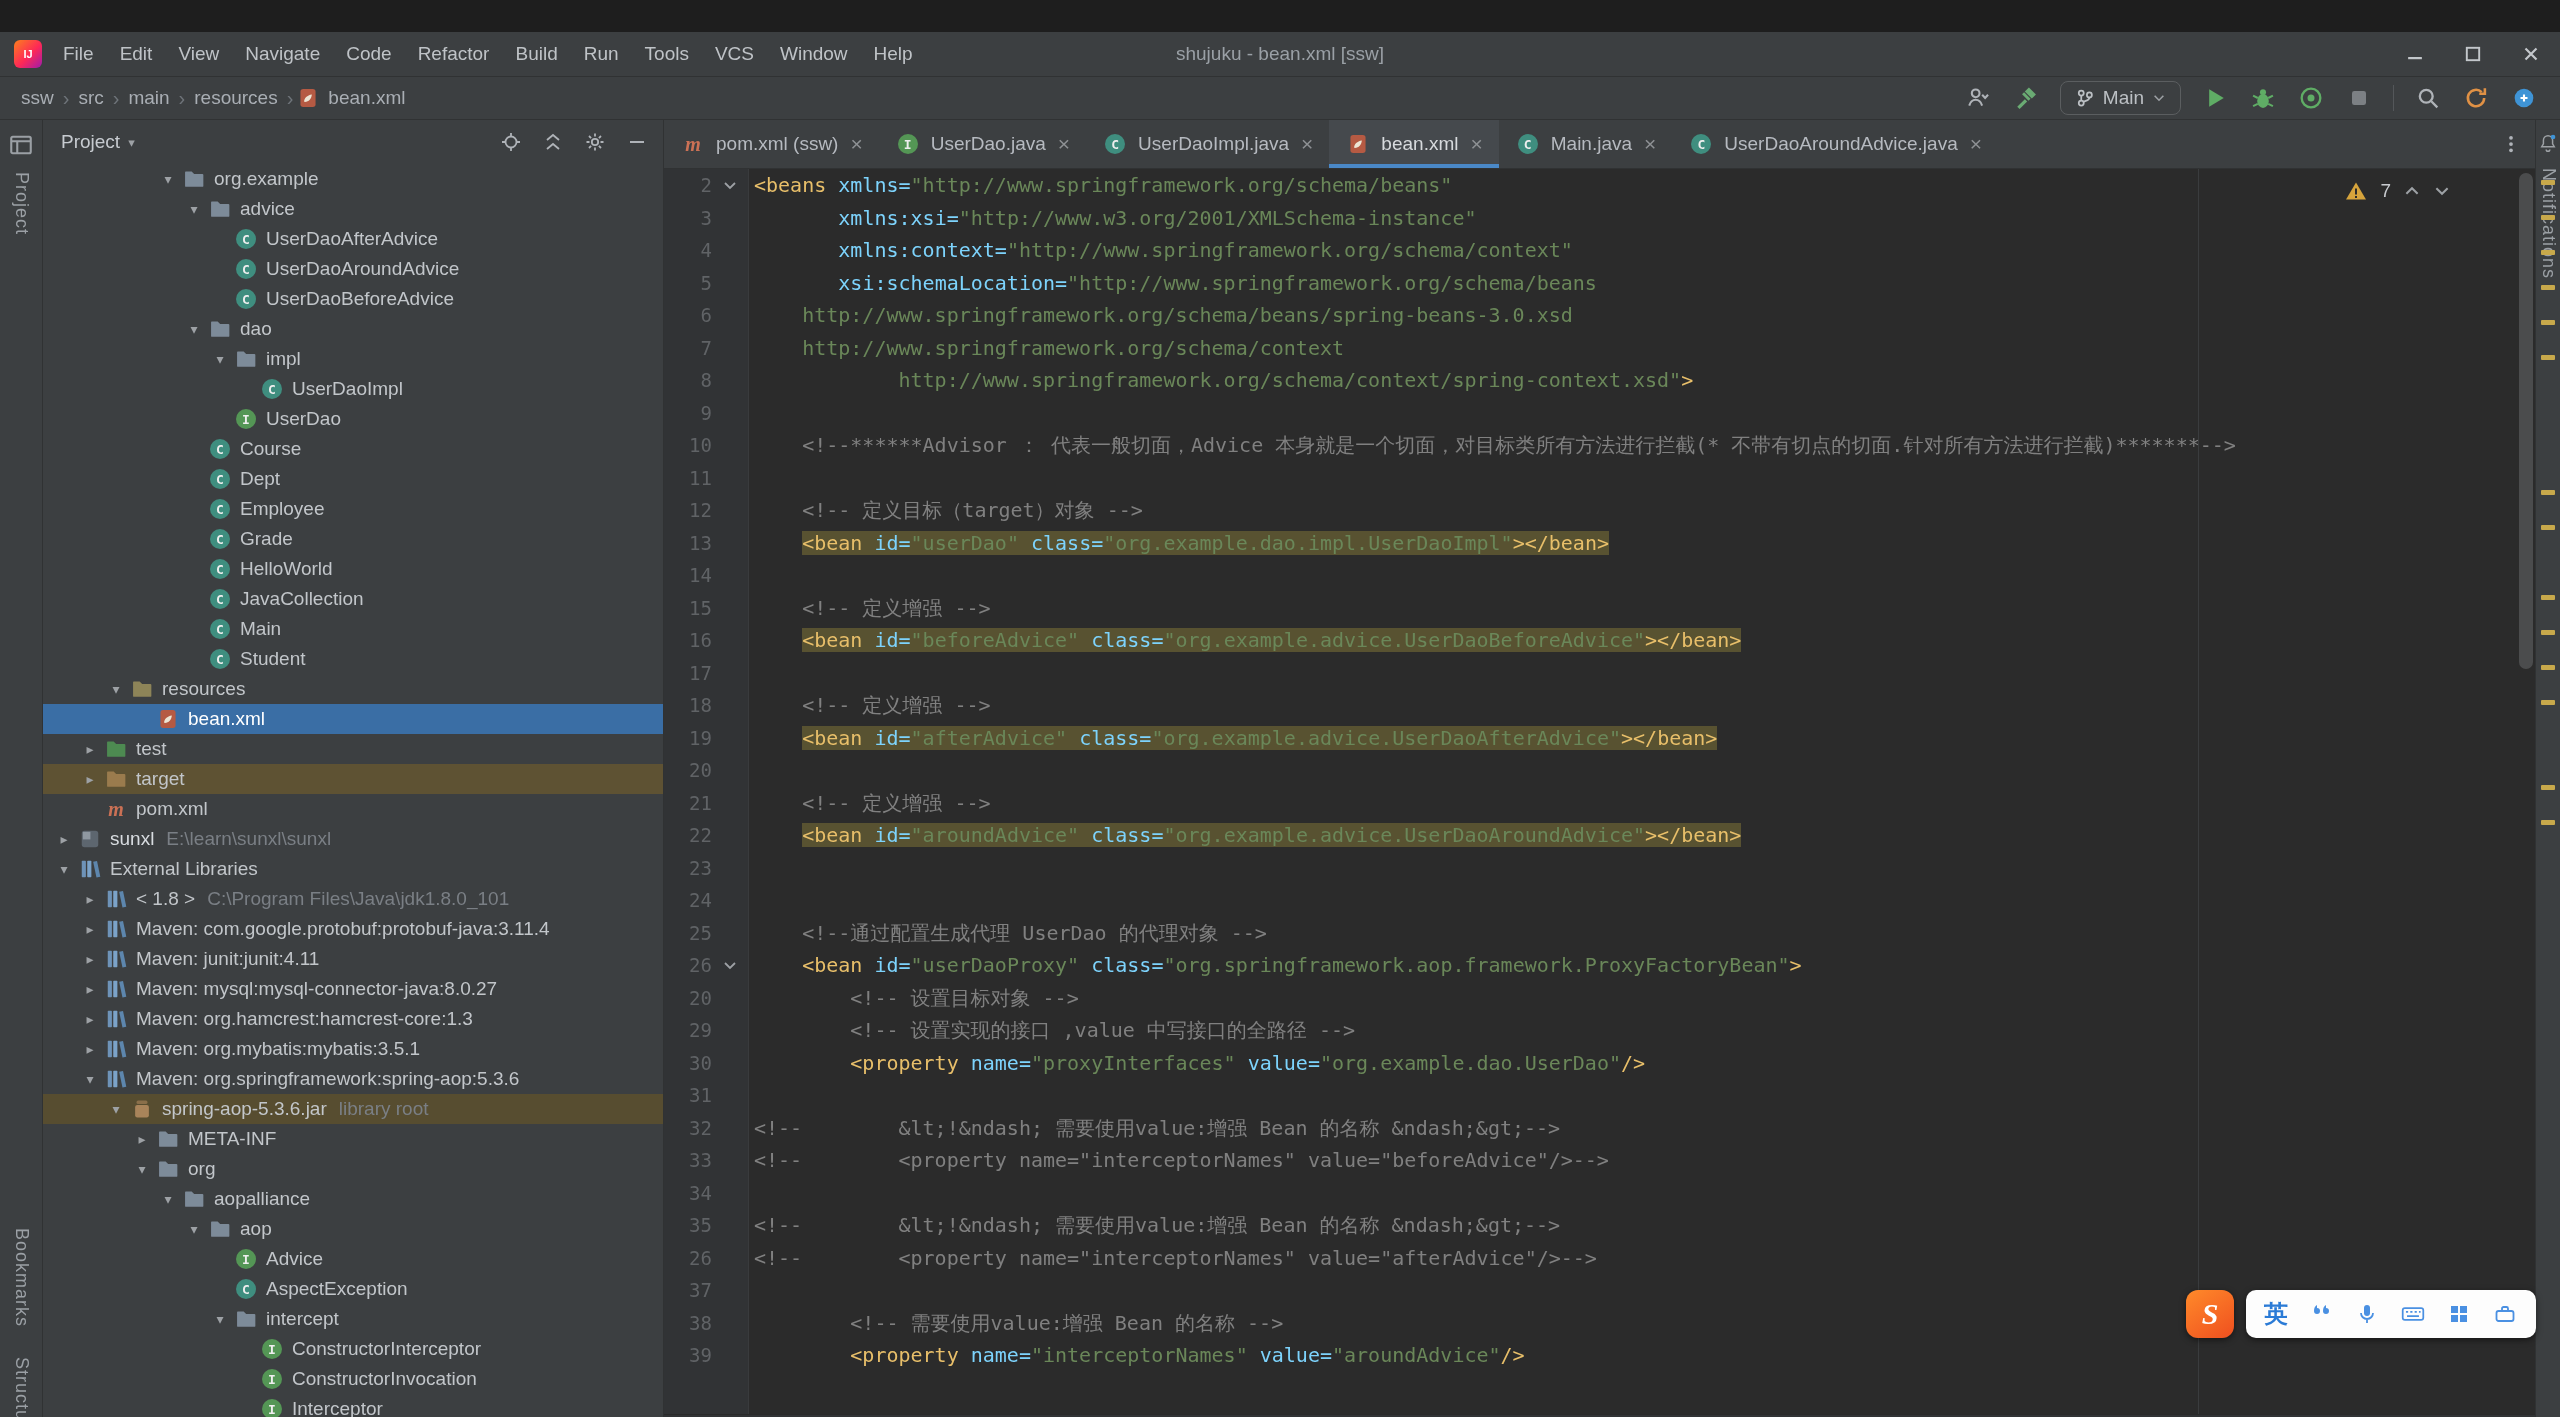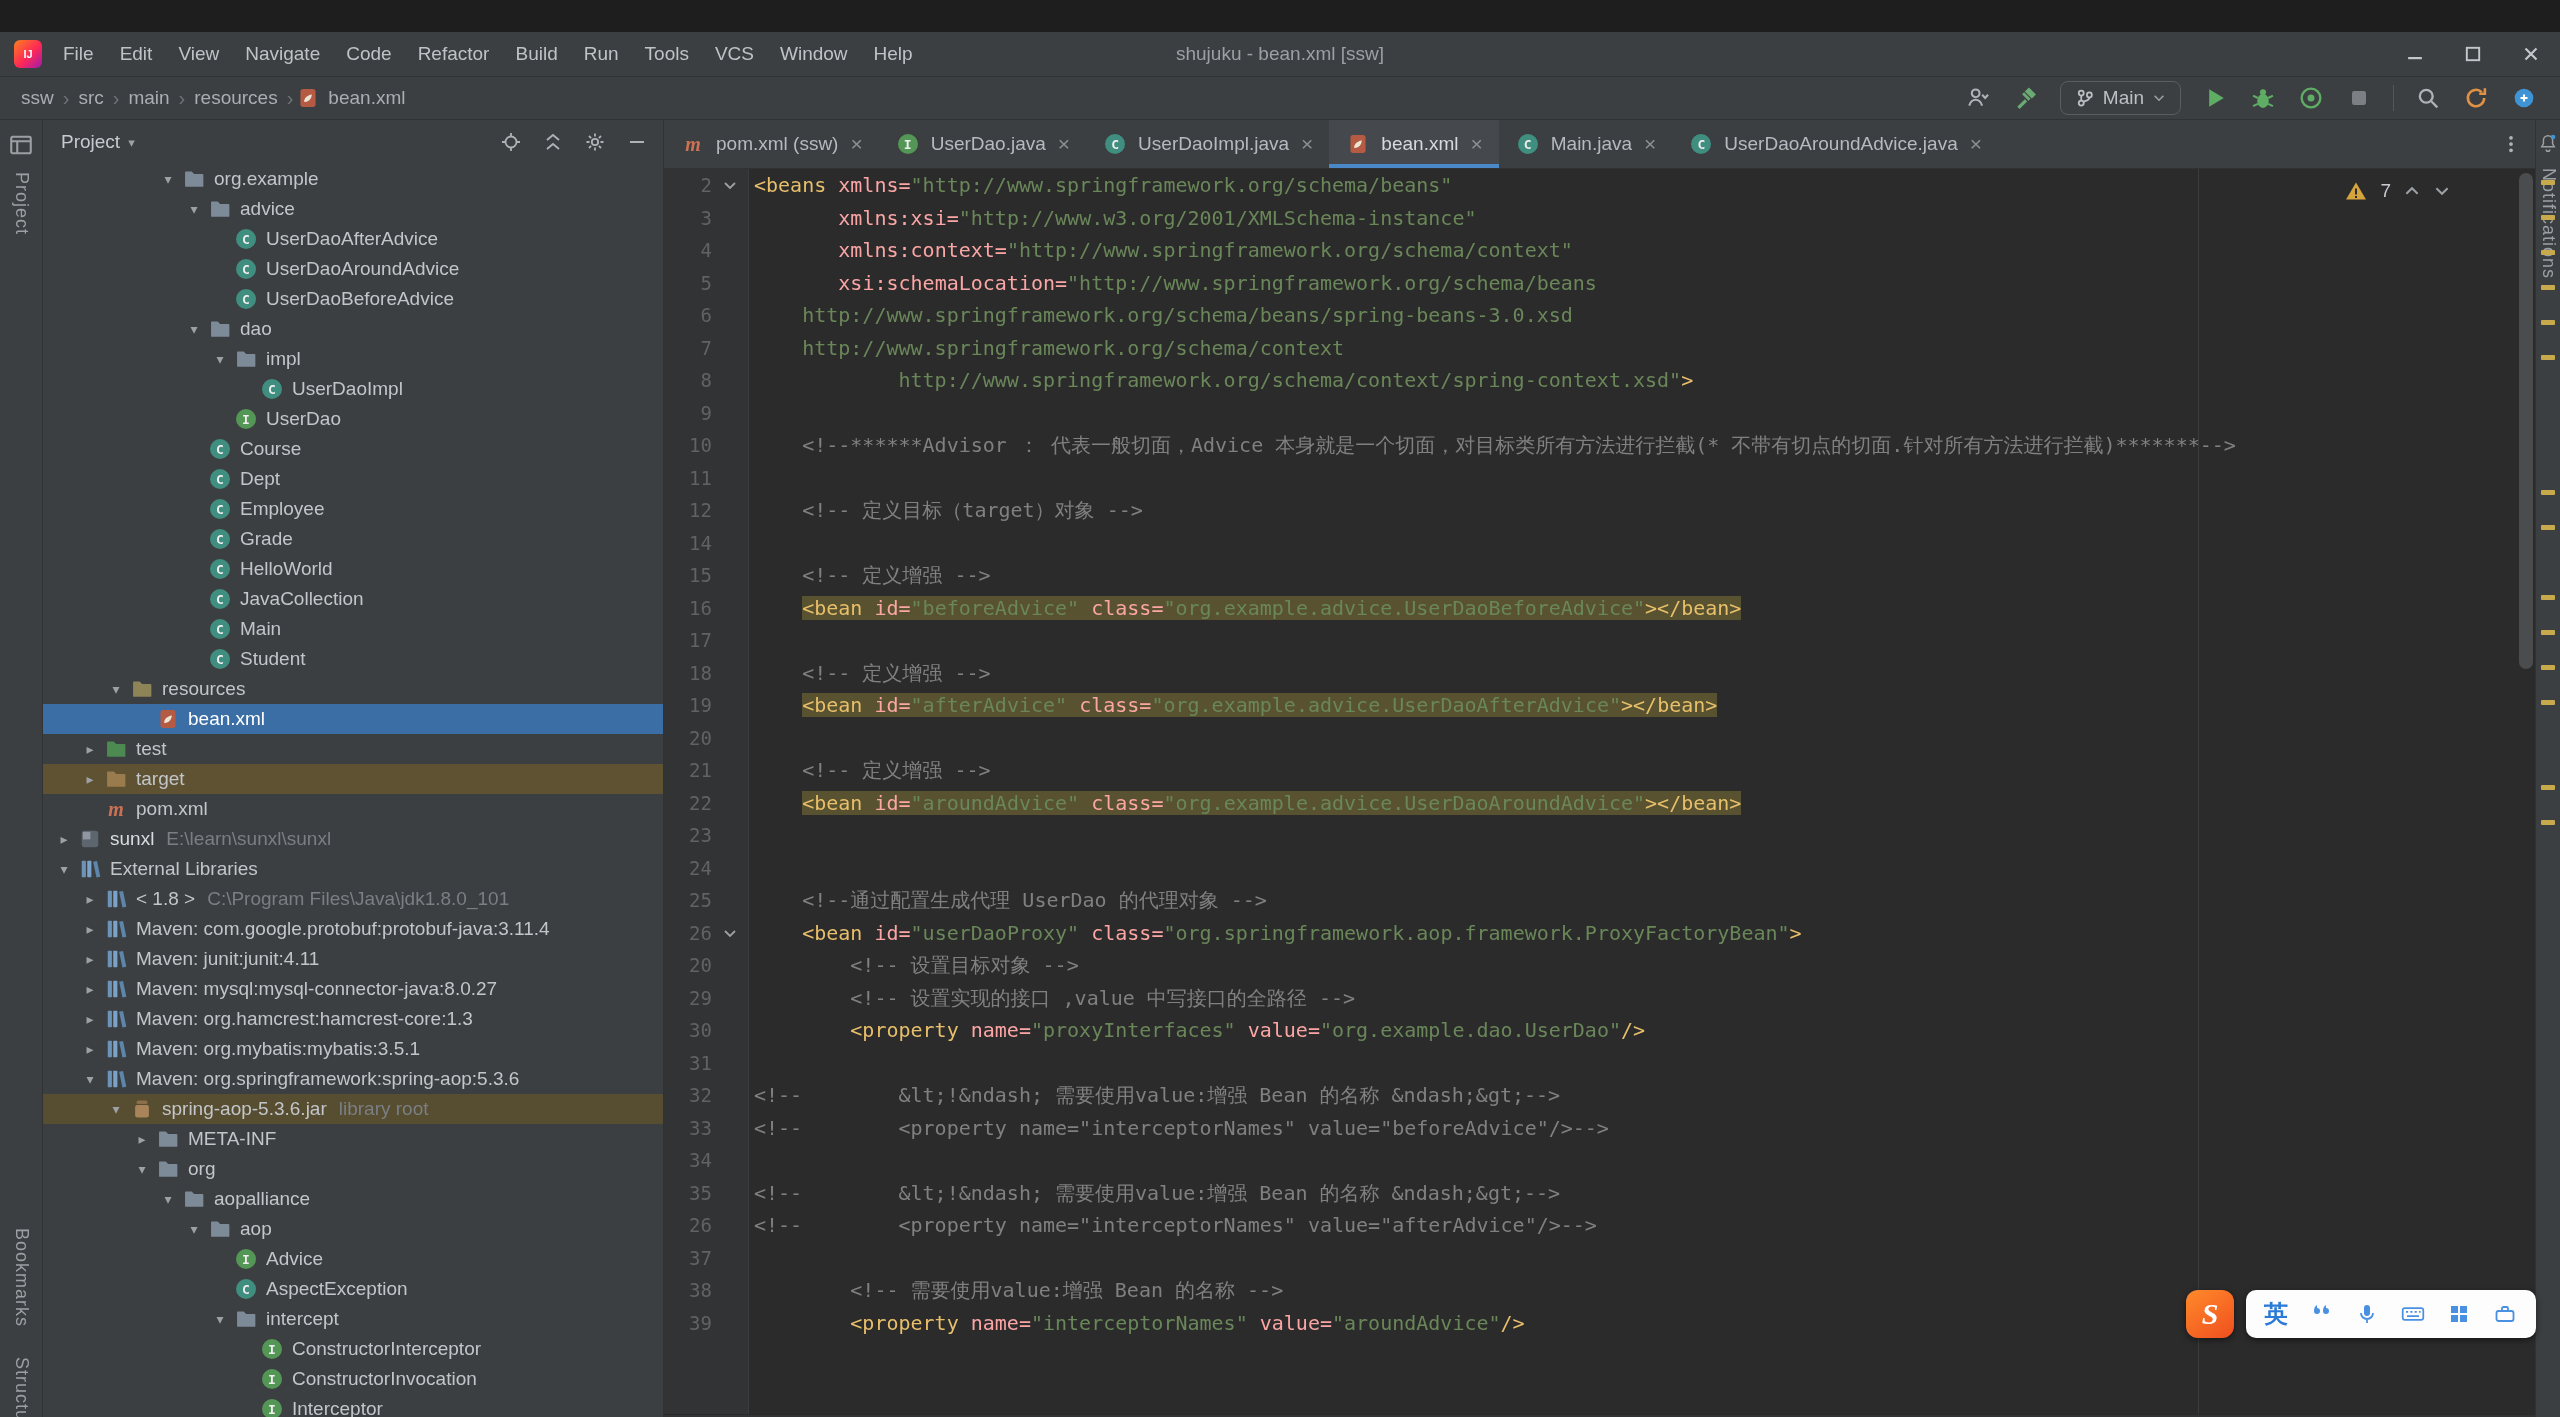--- a/index.html
+++ b/index.html
@@ -82,21 +82,21 @@
              font-family:"DejaVu Sans Mono",monospace;font-size:20px;}
   .gutter-bg{position:absolute;left:0;top:0;bottom:0;width:84px;background:#313335;}
   .gutter-sep{position:absolute;left:84px;top:0;bottom:0;width:1px;background:#393b3d;}
   .margin-guide{position:absolute;left:1534px;top:0;bottom:0;width:1px;background:#3a3c3e;}
   #code-lines{position:relative;}
   .code-line{display:flex;height:32.5px;line-height:32.5px;}
   .ln{width:48px;flex:none;text-align:right;color:#606366;font-size:19px;}
   .fold{width:36px;flex:none;display:flex;align-items:center;justify-content:center;}
   .code{white-space:pre;margin-left:6px;}
   .code .t{color:#e8bf6a;}
-  .code .a{color:#fca5a5;}
+  .code .a{color:#7dd3fc;}
   .code .s{color:#6a8759;}
   .code .c{color:#808080;}
   .code .p{color:#a9b7c6;}
   .hl{background:#585231;}
   .inspect{position:absolute;top:10px;right:84px;display:flex;align-items:center;gap:12px;}
   .wcount{color:#c8cbcf;font-size:19px;font-family:"Liberation Sans",sans-serif;}
   .sb-thumb{position:absolute;right:2px;top:4px;width:14px;height:496px;border-radius:7px;
             background:rgba(190,195,200,0.22);}
   .crumb-bar{height:34px;flex:none;background:#313335;border-top:1px solid #2a2a2a;
              display:flex;align-items:center;padding-left:96px;font-size:19px;color:#b9bdc2;}
@@ -742,20 +742,25 @@
               <span class="ln">11</span>
               <span class="fold"></span>
               <span class="code"></span>
             </div>
             <div class="code-line">
               <span class="ln">12</span>
               <span class="fold"></span>
               <span class="code"><span class="c">    &lt;!-- 定义目标（target）对象 --&gt;</span></span>
             </div>
             <div class="code-line">
+              <span class="ln">13</span>
+              <span class="fold"></span>
+              <span class="code"><span class="p">    </span><span class="hl"><span class="t">&lt;bean</span><span class="a"> id=</span><span class="s">"userDao"</span><span class="a"> class=</span><span class="s">"org.example.dao.impl.UserDaoImpl"</span><span class="t">&gt;&lt;/bean&gt;</span></span></span>
+            </div>
+            <div class="code-line">
               <span class="ln">14</span>
               <span class="fold"></span>
               <span class="code"></span>
             </div>
             <div class="code-line">
               <span class="ln">15</span>
               <span class="fold"></span>
               <span class="code"><span class="c">    &lt;!-- 定义增强 --&gt;</span></span>
             </div>
             <div class="code-line">

